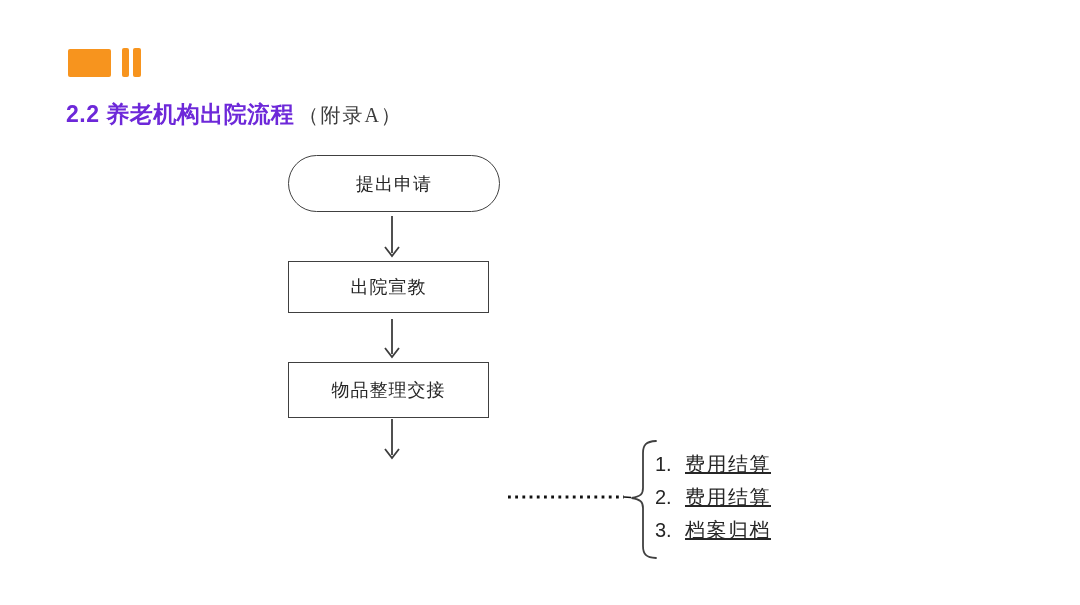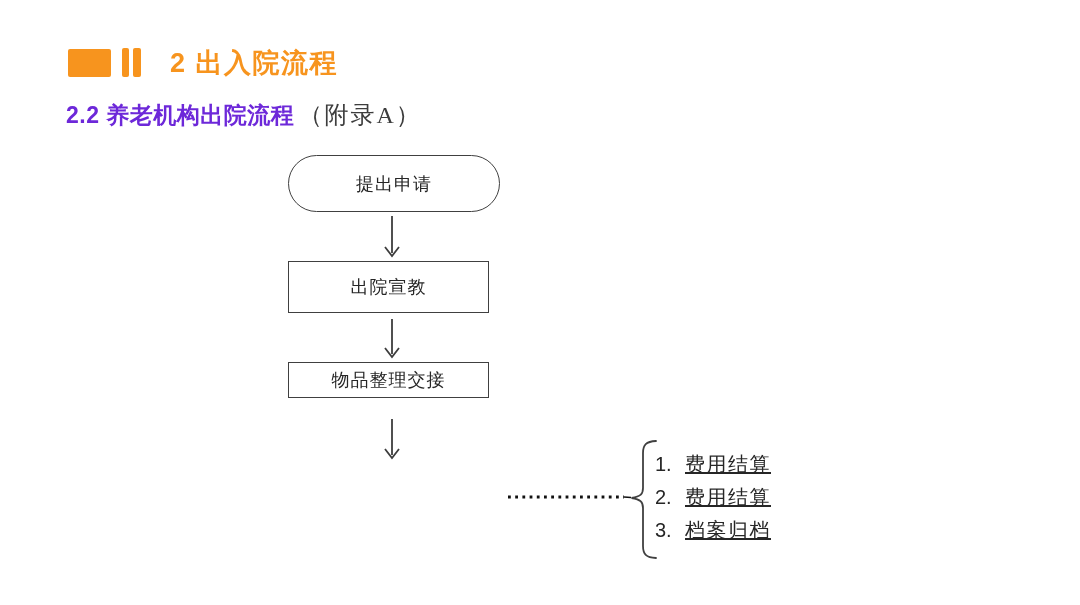--- a/index.html
+++ b/index.html
@@ -14,54 +14,53 @@
   .accent-rect { position:absolute; left:68px; top:49px; width:43px; height:28px;
     background:var(--accent,#F7941E); border-radius:2px; }
   .tick { position:absolute; top:48px; height:29px; background:var(--accent,#F7941E); border-radius:2px; }
   .tick1 { left:122px; width:7px; }
   .tick2 { left:133px; width:8px; }
   .section-title { position:absolute; left:170px; top:45px; font-size:27px; font-weight:bold;
     color:var(--accent,#F7941E); letter-spacing:1.5px; white-space:nowrap; }
 
   .subtitle-row { position:absolute; left:66px; top:99px; display:flex; align-items:baseline; white-space:nowrap; }
   .subtitle-main { font-size:23px; font-weight:bold; color:#6d28d9; letter-spacing:0.5px; }
-  .subtitle-suffix { font-family:"Liberation Serif","DejaVu Serif",serif; font-size:24px;
+  .subtitle-suffix { font-family:"Liberation Serif","DejaVu Serif",serif; font-size:20px;
     color:#3d3d3d; margin-left:4px; letter-spacing:2px; }
 
   
   .logo { position:absolute; left:1003px; top:10px; width:66px; height:66px; }
 
   
   .node { position:absolute; background:#ffffff; border:1.5px solid #404040;
     display:flex; align-items:center; justify-content:center;
     font-size:18px; color:#262626; letter-spacing:1px; white-space:nowrap; z-index:2; }
   .terminator { border-radius:29px; }
   #node-start { left:288px; top:155px; width:212px; height:57px; }
   #node-step1 { left:288px; top:261px; width:201px; height:52px; }
-  #node-step2 { left:288px; top:362px; width:201px; height:36px; }
+  #node-step2 { left:288px; top:362px; width:201px; height:56px; }
   #node-end   { left:288px; top:466px; width:212px; height:58px; }
 
   .overlay { position:absolute; left:0; top:0; width:1080px; height:605px; z-index:1; pointer-events:none; }
 
   
   .notes { position:absolute; left:655px; top:452px; display:flex; flex-direction:column;
     gap:9px; z-index:2; }
   .note-row { display:flex; align-items:baseline; font-size:20px; color:#262626; line-height:24px; }
   .note-num { width:30px; }
   .note-label { letter-spacing:1.5px; white-space:nowrap;text-decoration:underline; }
 </style>
 </head>
 <body>
 
 <div class="slide">
 
   <div class="accent-rect"></div>
   <div class="tick tick1"></div>
   <div class="tick tick2"></div>
-  <h1 class="section-title">2 出入院流程</h1>
 
   <div class="subtitle-row">
     <span class="subtitle-main">2.2 养老机构出院流程</span>
     <span class="subtitle-suffix">（附录A）</span>
   </div>
 
 
   <svg class="overlay" viewBox="0 0 1080 605">
     <g stroke="#3d3d3d" stroke-width="1.8" fill="none">
       <line x1="392" y1="216" x2="392" y2="253"></line>

